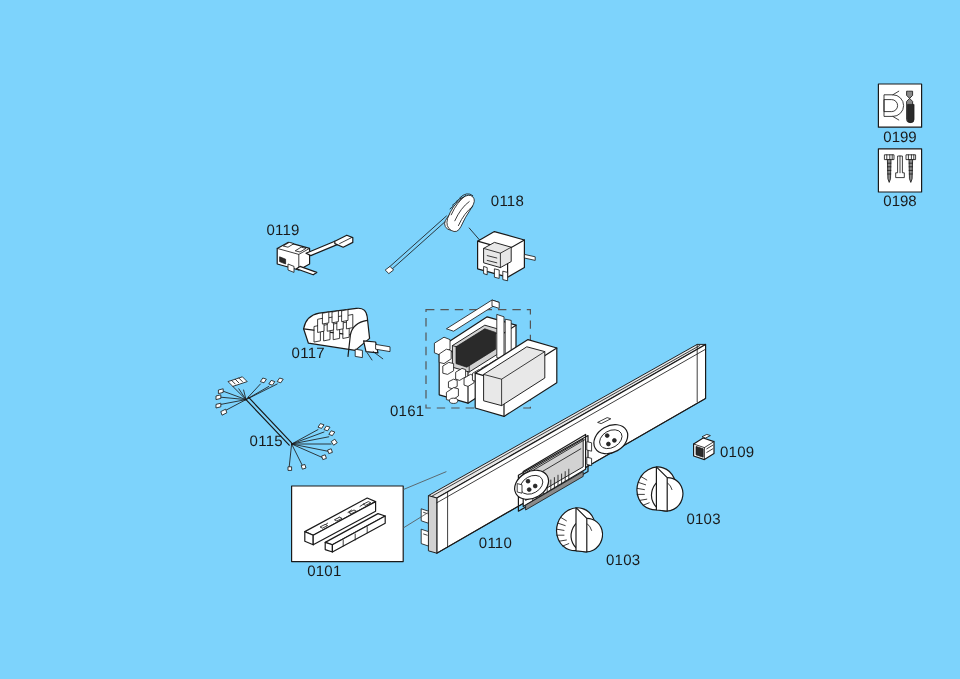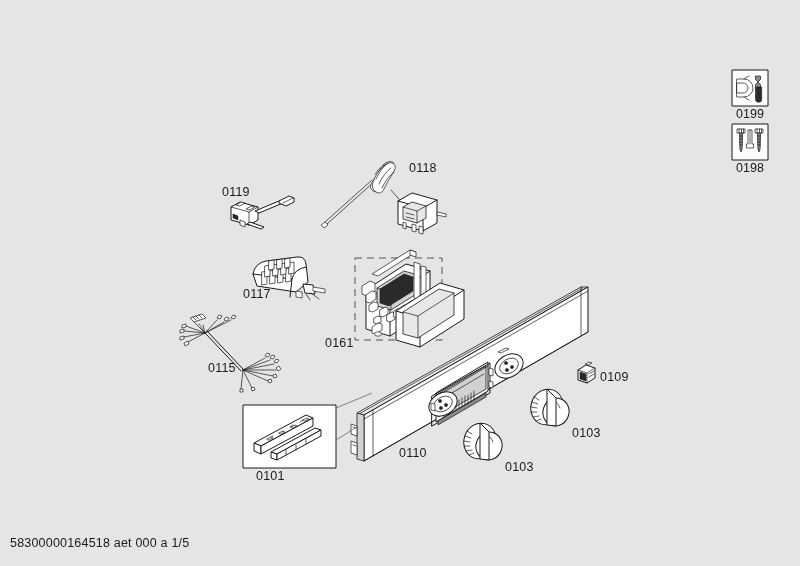--- a/index.html
+++ b/index.html
@@ -8,21 +8,21 @@
     padding: 0;
     background: #ffffff;
   }
   body {
     font-family: "Liberation Sans", sans-serif;
   }
   #page {
     position: relative;
     width: 800px;
     height: 566px;
-    background: #e5e5e5;
+    background: #7dd3fc;
     overflow: hidden;
   }
   #diagram-svg {
     position: absolute;
     left: 0;
     top: 0;
     width: 800px;
     height: 566px;
   }
   .footer-text {
@@ -398,15 +398,14 @@
           <path d="M536 421 l5 -2"></path>
       </g>
       <ellipse cx="556" cy="412" rx="13" ry="14" class="fw" transform="rotate(18 556 412)"></ellipse>
       <path class="ln-thin" d="M550 400 q8 1 10 8"></path>
       <path class="fw" d="M547 389 L556 398 L556 426 L547 425 Z"></path>
     </g>
     <text class="part-label" x="572" y="437">0103</text>
 
   </svg>
 
-  <div class="footer-text">58300000164518 aet 000 a 1/5</div>
 
 </div>
 
 </body></html>

